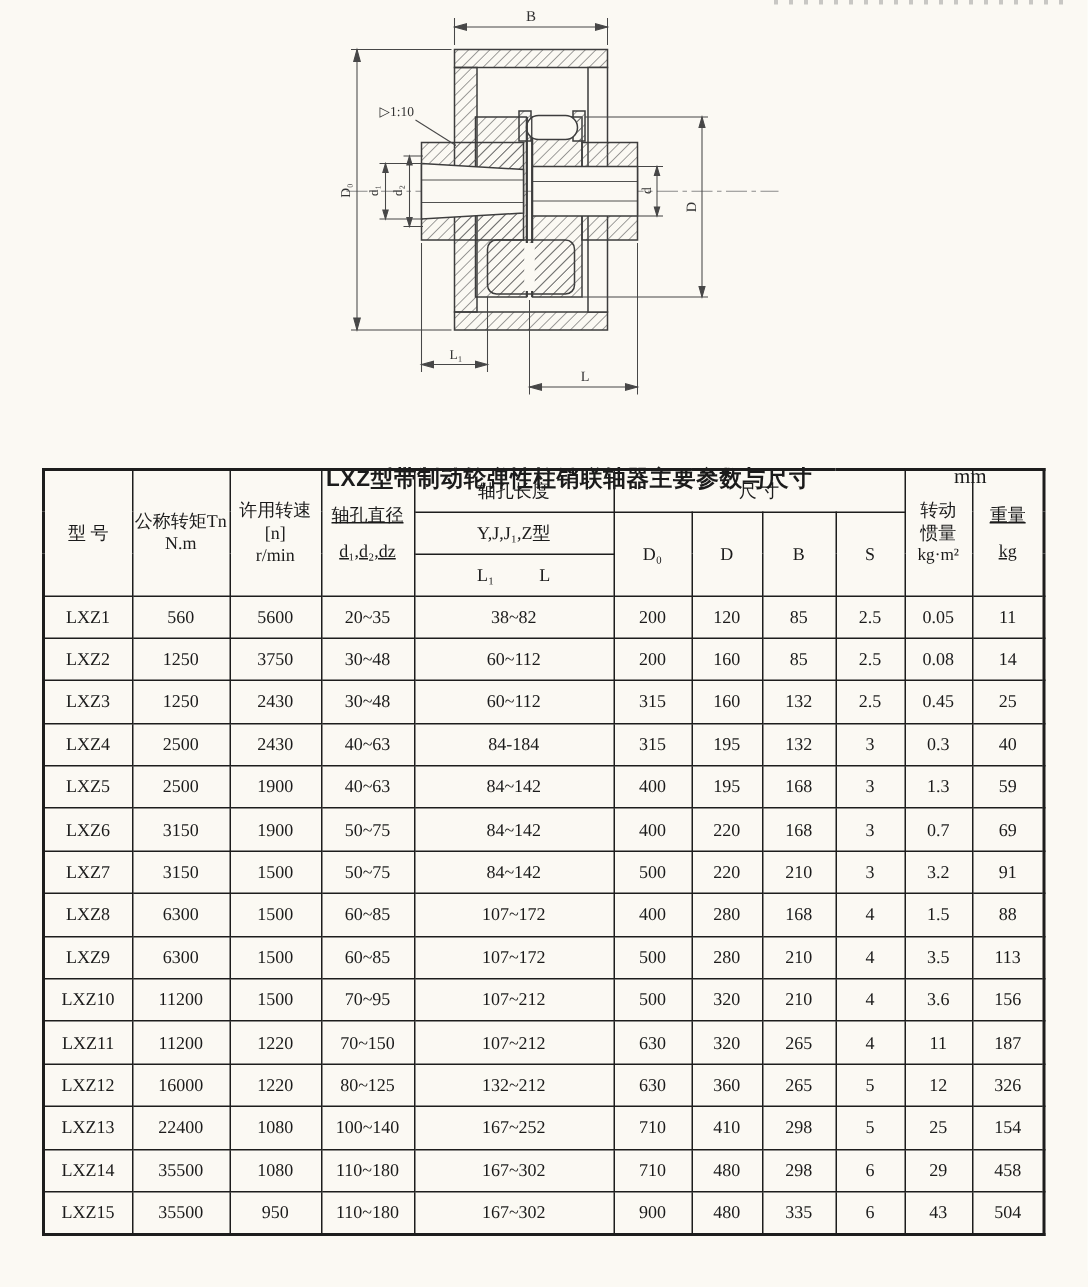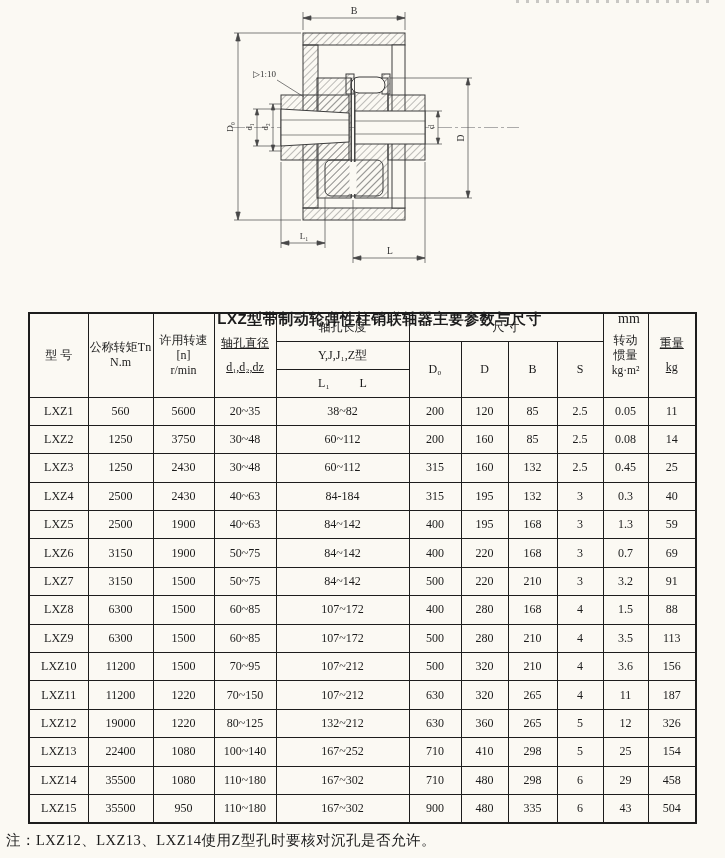--- a/index.html
+++ b/index.html
@@ -4,21 +4,21 @@
 <style>
   html,body{margin:0;padding:0;}
   .page{position:relative;width:725px;height:858px;background:#fbf9f3;overflow:hidden;
         font-family:"Liberation Serif","DejaVu Serif",serif;color:#1b1b1b;}
   .cut-text{position:absolute;top:0;left:516px;width:194px;height:3px;opacity:.45;
         background:repeating-linear-gradient(90deg,#8a8a8a 0 3px,transparent 3px 10px);}
   .drawing{position:absolute;top:0;left:225px;width:300px;height:270px;}
   .title-row{position:absolute;top:274px;left:28px;width:667px;height:20px;margin-top:36px;}
   .title-text{display:block;text-align:center;transform:translateX(18px);
         font-family:"Liberation Sans","DejaVu Sans",sans-serif;font-weight:bold;font-size:15px;letter-spacing:.5px;}
-  .unit-label{position:absolute;top:1px;left:590px;font-size:14px;font-family:"Liberation Serif",serif;text-align:right;}
+  .unit-label{position:absolute;top:1px;left:608px;font-size:14px;font-family:"Liberation Serif",serif;text-align:right;}
   table.spec{position:absolute;top:312px;left:28px;border-collapse:collapse;table-layout:fixed;
         width:667px;font-size:12px;}
   table.spec th,table.spec td{border:1px solid #1d1d1d;text-align:center;vertical-align:middle;
         padding:0;font-weight:normal;line-height:1.25;}
   table.spec{border:2px solid #1d1d1d;}
   table.spec thead tr{height:28px;}
   table.spec tbody tr{height:28.4px;}
   .hdr-gap2 > span{display:block;text-decoration:underline;}
   .hdr-gap2 > span + span{margin-top:9px;}
   .hdr-tight > span{display:block;}
@@ -352,21 +352,21 @@
           <td>107~212</td>
           <td>630</td>
           <td>320</td>
           <td>265</td>
           <td>4</td>
           <td>11</td>
           <td>187</td>
         </tr>
         <tr>
           <td>LXZ12</td>
-          <td>19000</td>
+          <td>16000</td>
           <td>1220</td>
           <td>80~125</td>
           <td>132~212</td>
           <td>630</td>
           <td>360</td>
           <td>265</td>
           <td>5</td>
           <td>12</td>
           <td>326</td>
         </tr>
@@ -405,15 +405,14 @@
           <td>900</td>
           <td>480</td>
           <td>335</td>
           <td>6</td>
           <td>43</td>
           <td>504</td>
         </tr>
       </tbody>
   </table>
 
-  <div class="note">注：LXZ12、LXZ13、LXZ14使用Z型孔时要核对沉孔是否允许。</div>
 
 </div>
 
 </body></html>

